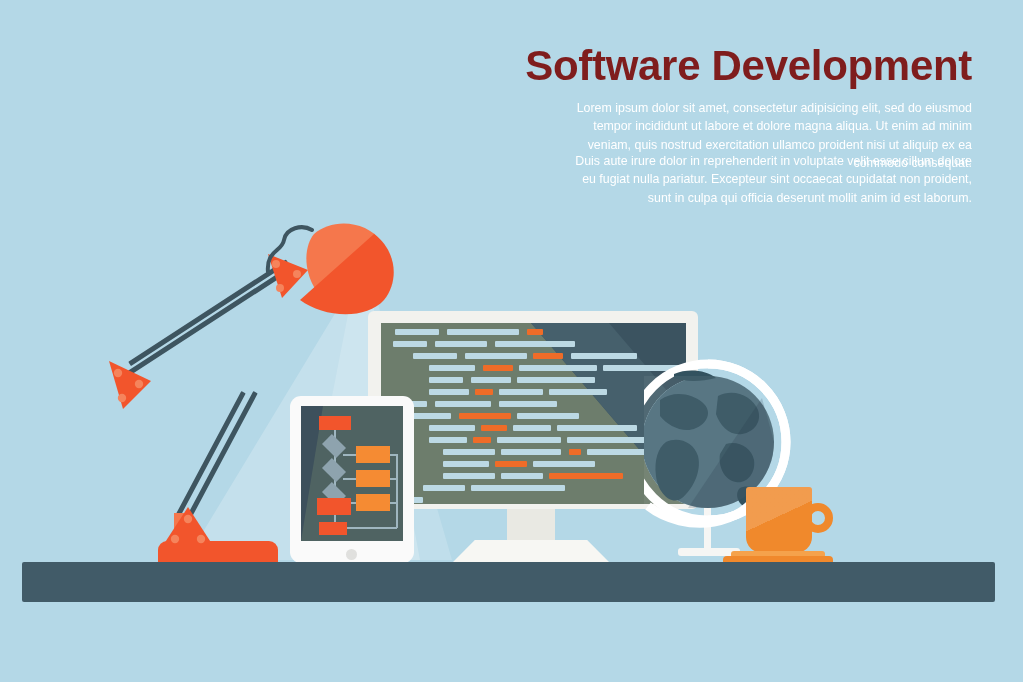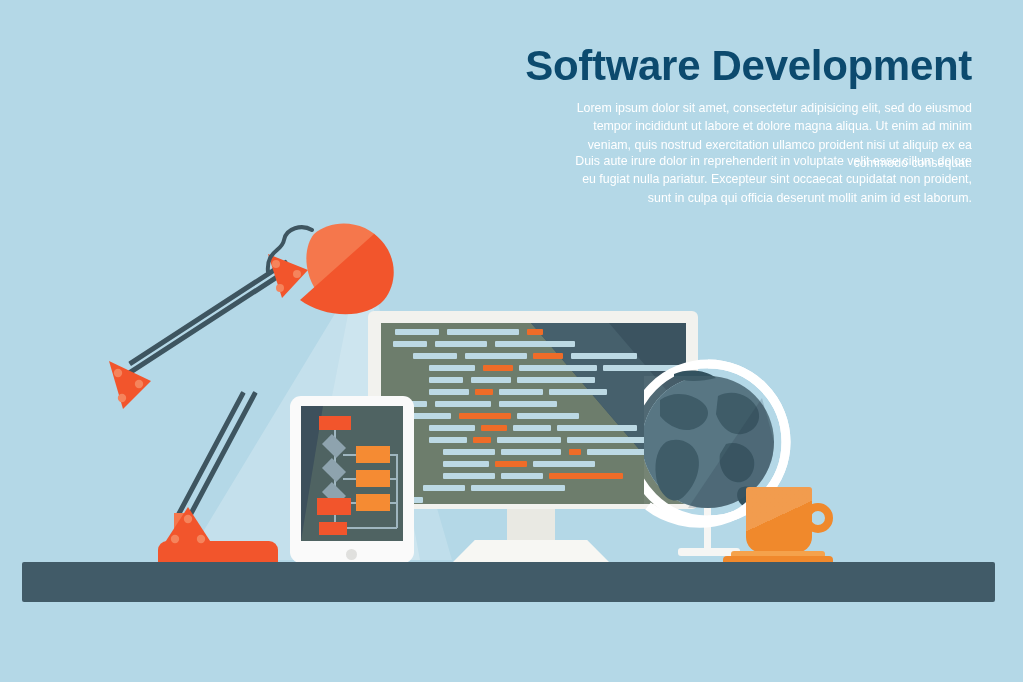--- a/index.html
+++ b/index.html
@@ -16,21 +16,21 @@
     font-family: "Liberation Sans", sans-serif;
   }
 
   
   .headline {
     position: absolute;
     left: 420px;
     top: 44px;
     width: 552px;
     text-align: right;
-    color: #0c4a6e;
+    color: #7f1d1d;
     font-size: 42px;
     font-weight: bold;
     letter-spacing: -0.3px;
     line-height: 1.05;
   }
   .para {
     position: absolute;
     width: 400px;
     left: 572px;
     text-align: right;

